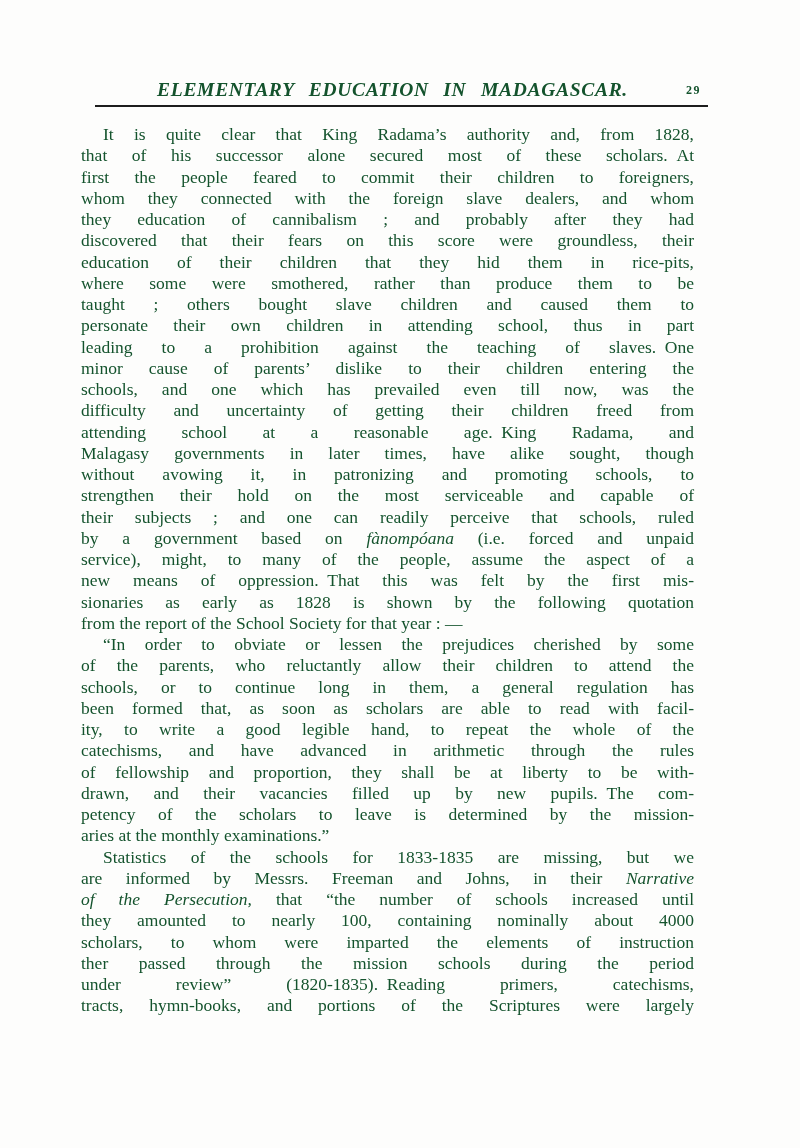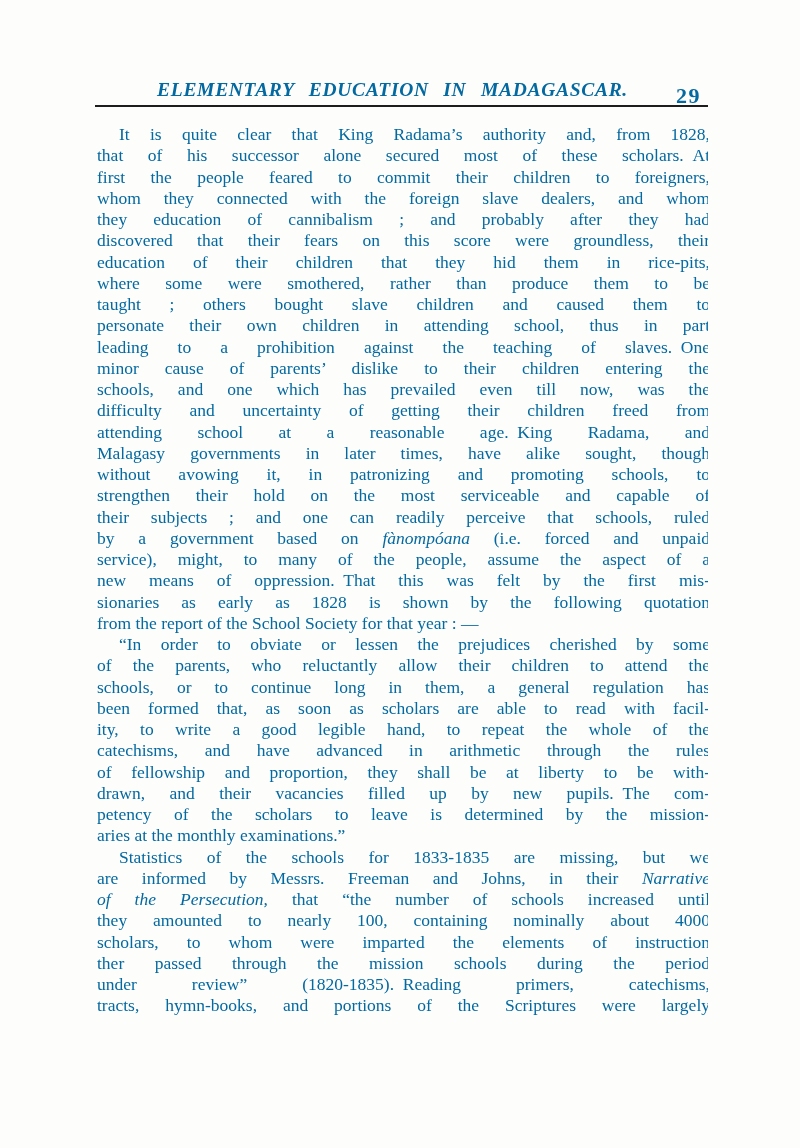--- a/index.html
+++ b/index.html
@@ -6,21 +6,21 @@
     margin: 0;
     padding: 0;
     background: #fdfdfc;
   }
   .page {
     position: relative;
     width: 708px;
     height: 1148px;
     background: #fdfdfc;
     font-family: "Liberation Serif", "DejaVu Serif", serif;
-    color: #0369a1;
+    color: #14532d;
     overflow: hidden;
   }
   .header {
     position: absolute;
     left: 97px;
     top: 79px;
     width: 613px;
     height: 26px;
   }
   .running-title {
@@ -30,35 +30,35 @@
     font-size: 19.5px;
     letter-spacing: 0.7px;
     word-spacing: 9px;
     transform: translateX(-11px);
     white-space: nowrap;
   }
   .page-number {
     position: absolute;
     right: 9px;
     top: 4px;
-    font-size: 22px;
+    font-size: 12px;
     letter-spacing: 1.5px;
     font-weight: 600;
   }
   .rule {
     position: absolute;
     left: 95px;
     top: 105px;
     width: 617px;
     height: 2px;
     background: #1d1d1d;
   }
   .text-block {
     position: absolute;
-    left: 97px;
+    left: 81px;
     top: 124px;
     width: 613px;
     font-size: 17.5px;
     line-height: 21.25px;
   }
   .line {
     text-align: justify;
     text-align-last: justify;
   }
   .line.flush {

